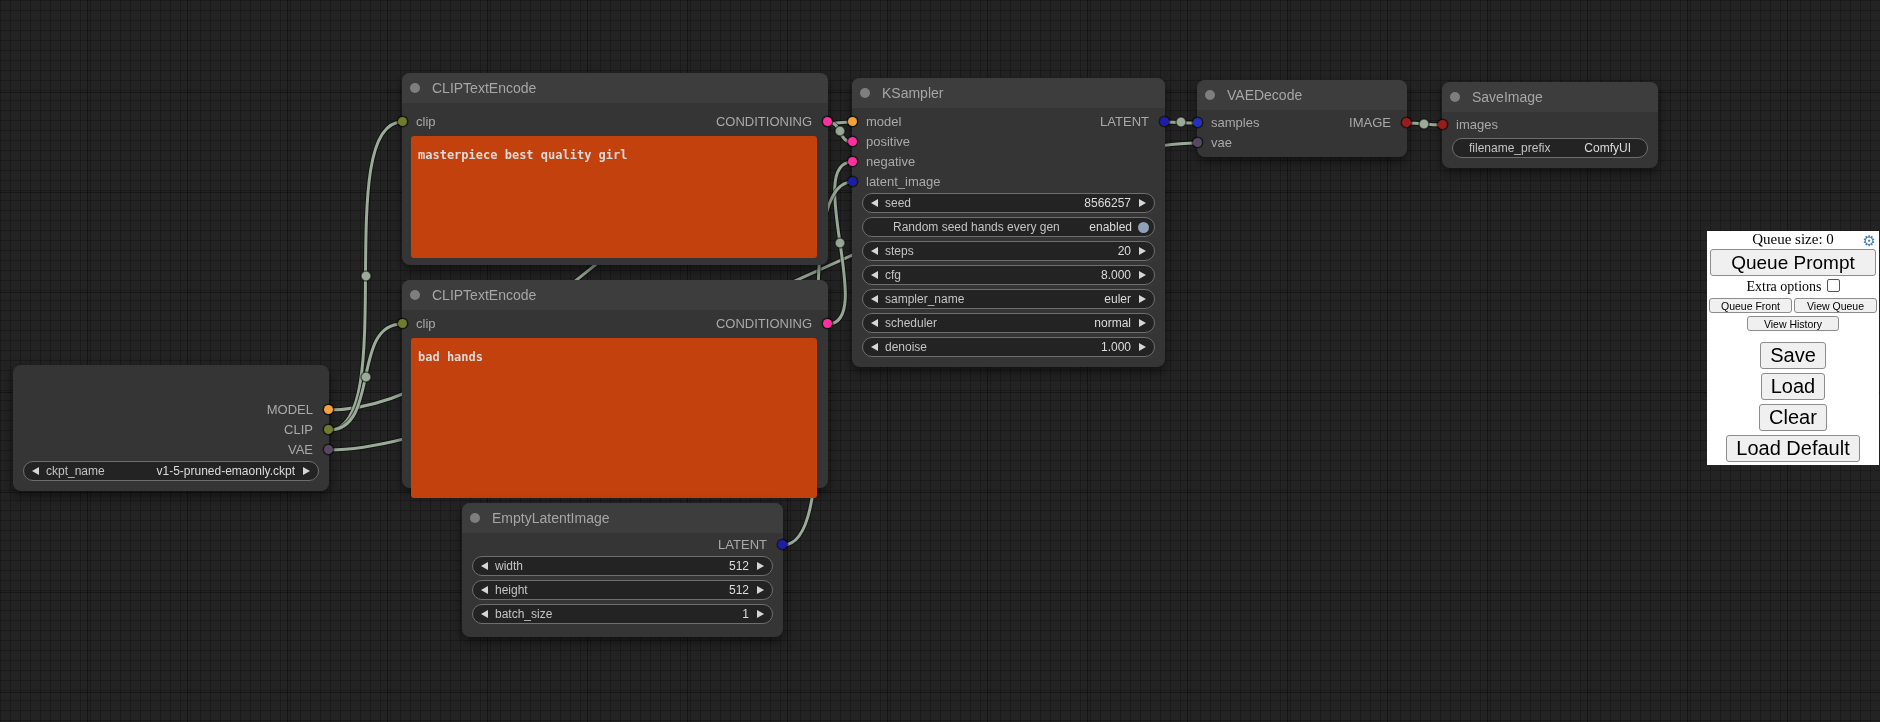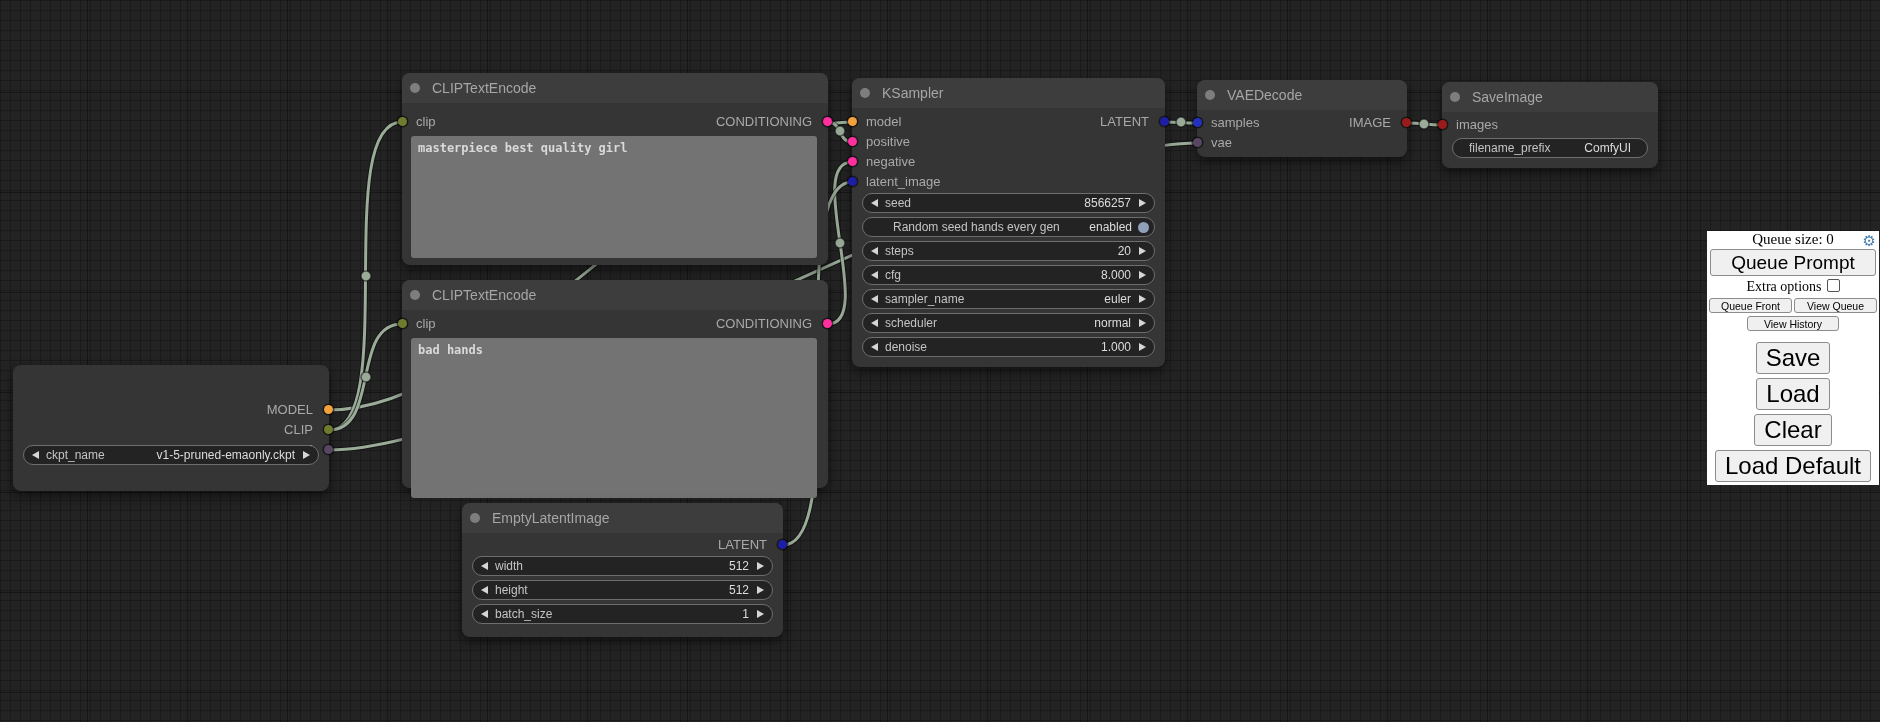--- a/index.html
+++ b/index.html
@@ -33,39 +33,39 @@
         border:1px solid #6e6e6e;border-radius:10px;box-sizing:border-box;
         display:flex;align-items:center;font-size:12px;color:#c4c4c4;white-space:nowrap;}
   .arr{width:0;height:0;border-top:4px solid transparent;border-bottom:4px solid transparent;}
   .arr-l{border-right:7px solid #d6d6d6;margin-left:8px;}
   .arr-r{border-left:7px solid #d6d6d6;margin-right:8px;}
   .wlabel{margin-left:7px;}
   .wlabel-pad{margin-left:30px;}
   .wlabel-pad2{margin-left:16px;}
   .wvalue{margin-left:auto;margin-right:8px;color:#dcdcdc;}
   .toggle-dot{width:11px;height:11px;border-radius:50%;background:#8fa0b8;margin-right:5px;margin-left:6px;flex:none;}
-  .textarea{position:absolute;background:#737373;border-radius:3px;color:#dadada;
+  .textarea{position:absolute;background:#c2410c;border-radius:3px;color:#dadada;
         font-family:"DejaVu Sans Mono",monospace;font-size:12px;font-weight:bold;
-        padding:5px 7px;box-sizing:border-box;}
+        padding:12px 7px;box-sizing:border-box;}
 
   .menu{position:absolute;left:1707px;top:231px;width:172px;background:#fff;z-index:4;
         text-align:center;font-family:"Liberation Serif",serif;color:#000;padding-bottom:3px;}
   .menu button{font-family:"Liberation Sans",sans-serif;background:#f0f0f0;
         border:1px solid #8c8c8c;border-radius:3px;color:#000;cursor:pointer;}
   .menu-row1{position:relative;font-size:15px;padding-top:0;height:17px;}
   .gear{position:absolute;right:3px;top:1px;color:#4a7fb0;font-size:15px;
         font-family:"DejaVu Sans",sans-serif;cursor:pointer;}
   .btn-queue{display:block;width:166px;margin:1px auto 0;height:27px;font-size:19px;}
   .extra{font-size:14px;margin-top:3px;height:16px;}
   .checkbox{display:inline-block;width:11px;height:11px;border:1px solid #555;background:#fff;
         vertical-align:-1px;margin-left:5px;border-radius:2px;cursor:pointer;}
   .btn-row{display:flex;gap:2px;margin:3px 2px 0;}
   .btn-small{flex:1;font-size:10.5px;height:15px;padding:0;}
   .btn-history{display:block;width:92px;margin:3px auto 0;flex:none;font-size:10.5px;height:15px;padding:0;}
-  .btn-big{display:block;margin:4px auto 0;font-size:24px;padding:1px 9px;border-radius:4px;}
+  .btn-big{display:block;margin:4px auto 0;font-size:20px;padding:1px 9px;border-radius:4px;}
   .btn-save{margin-top:11px;}
 </style>
 </head>
 <body>
 
 <div id="canvas">
 
   <svg id="wires" width="1880" height="722">
     <g>
       <path class="wire-under" d="M329,410 C500,410 690,122 852,122"></path>
@@ -112,21 +112,21 @@
     </g>
   </svg>
 
   <div class="node" style="left:13px;top:365px;width:316px;height:126px;">
     <div class="slot-label out" style="right:16px;top:35px;">MODEL</div>
     <span class="port out" style="top:40px;background:#f2a13c;"></span>
     <div class="slot-label out" style="right:16px;top:55px;">CLIP</div>
     <span class="port out" style="top:60px;background:#6f7c2e;"></span>
     <div class="slot-label out" style="right:16px;top:75px;">VAE</div>
     <span class="port out" style="top:80px;background:#584663;"></span>
-    <div class="widget" style="top:80px;">
+    <div class="widget" style="top:96px;">
       <span class="arr arr-l"></span>
       <span class="wlabel">ckpt_name</span>
       <span class="wvalue">v1-5-pruned-emaonly.ckpt</span>
       <span class="arr arr-r"></span>
     </div>
   </div>
 
   <div class="node" style="left:402px;top:73px;width:426px;height:192px;">
     <div class="node-title">
       <span class="title-dot"></span>

